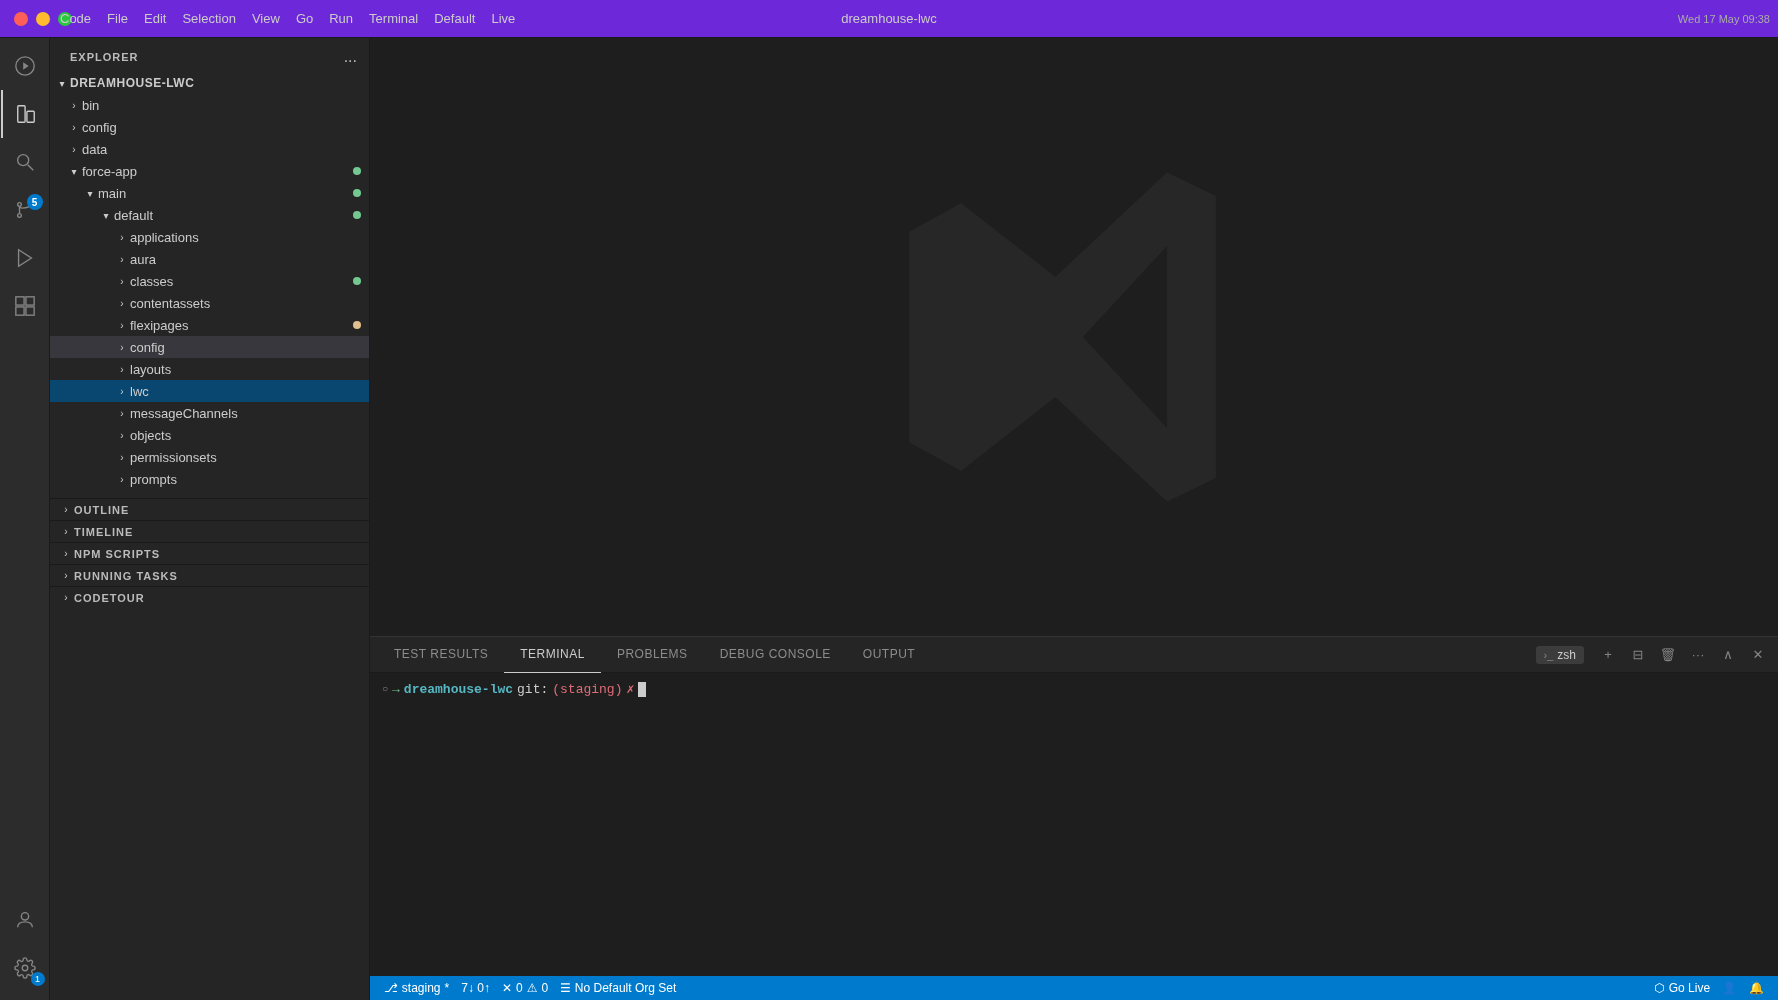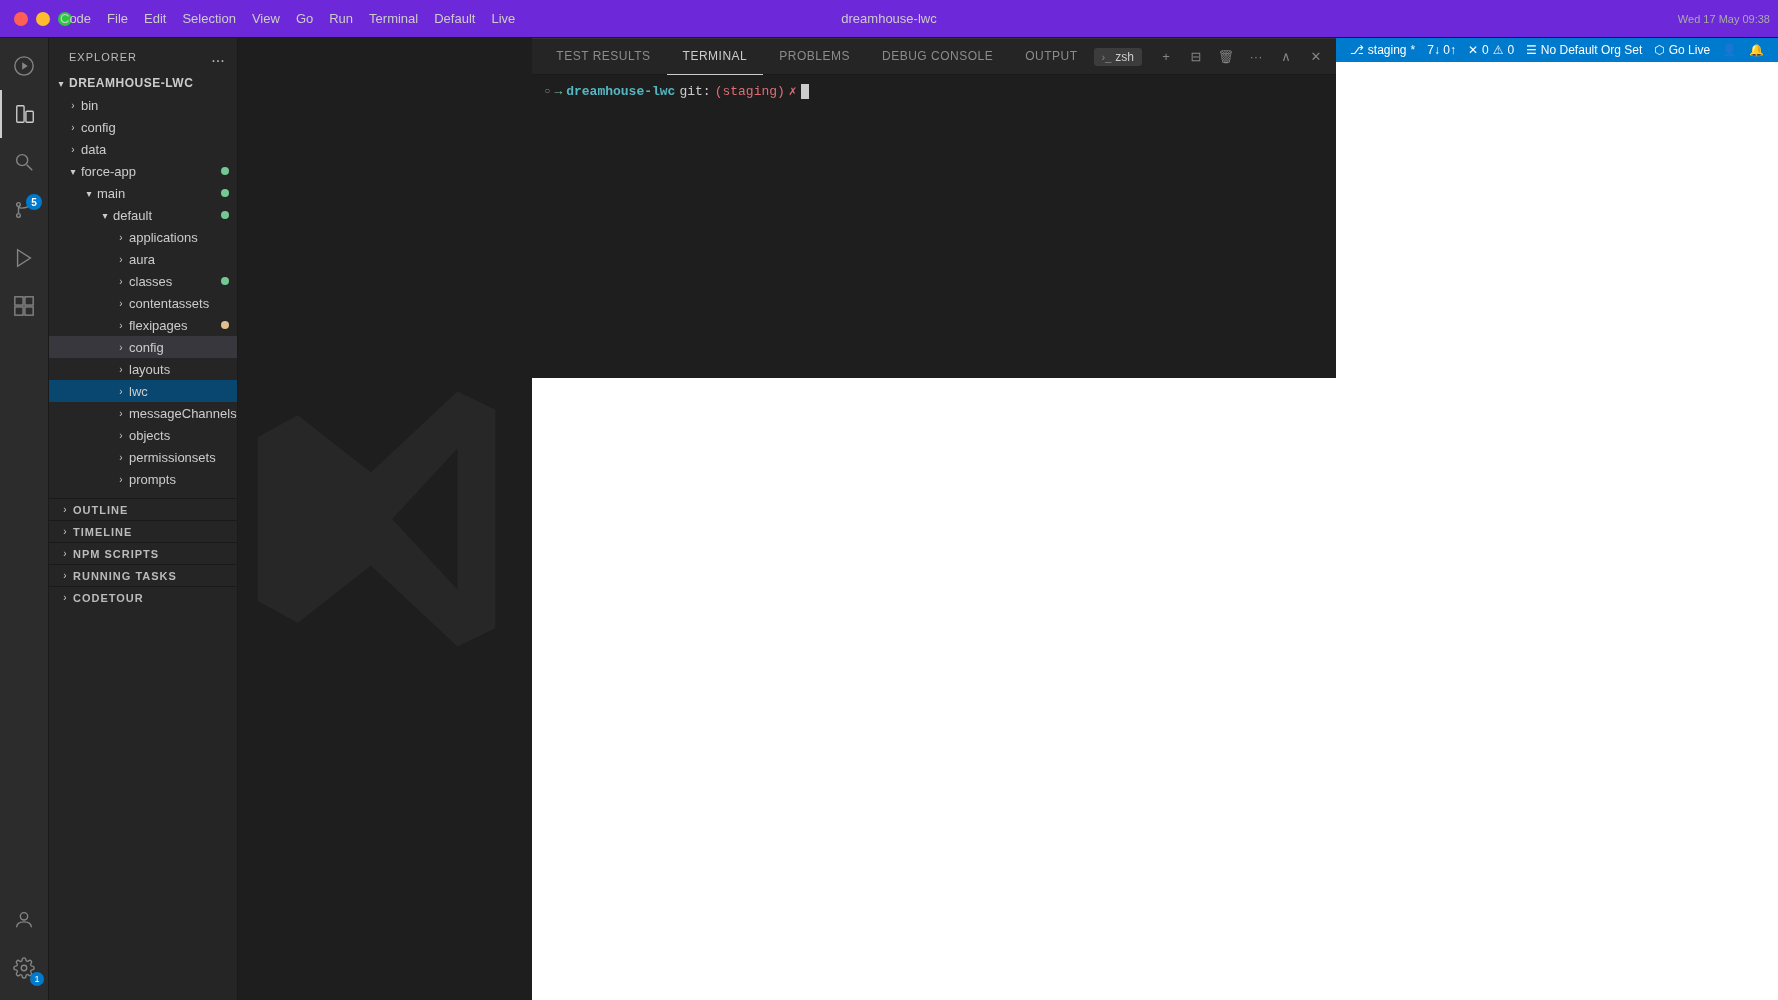--- a/index.html
+++ b/index.html
@@ -126,21 +126,21 @@
       overflow: hidden;
     }
     .sidebar-header {
       padding: 10px 12px 6px 20px;
       display: flex;
       align-items: center;
       justify-content: space-between;
     }
     .sidebar-header-title {
       font-size: 11px;
-      font-weight: 400;
+      font-weight: 700;
       letter-spacing: 1px;
       color: #bbbbbb;
       text-transform: uppercase;
     }
     .sidebar-header-actions {
       color: #bbbbbb;
       font-size: 16px;
       cursor: pointer;
     }
 
@@ -204,21 +204,21 @@
       font-weight: 700;
       letter-spacing: 1px;
       color: #bbbbbb;
       text-transform: uppercase;
     }
 
     
     .main-content {
       flex: 1;
       display: flex;
-      flex-direction: row;
+      flex-direction: column;
       background: #ffffff;
       position: relative;
     }
 
     
     .editor-area {
       flex: 1;
       display: flex;
       align-items: center;
       justify-content: center;

